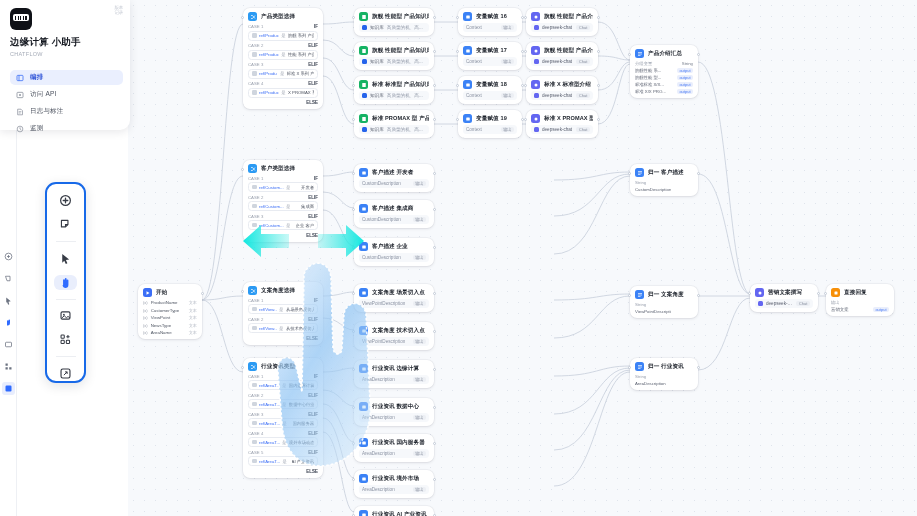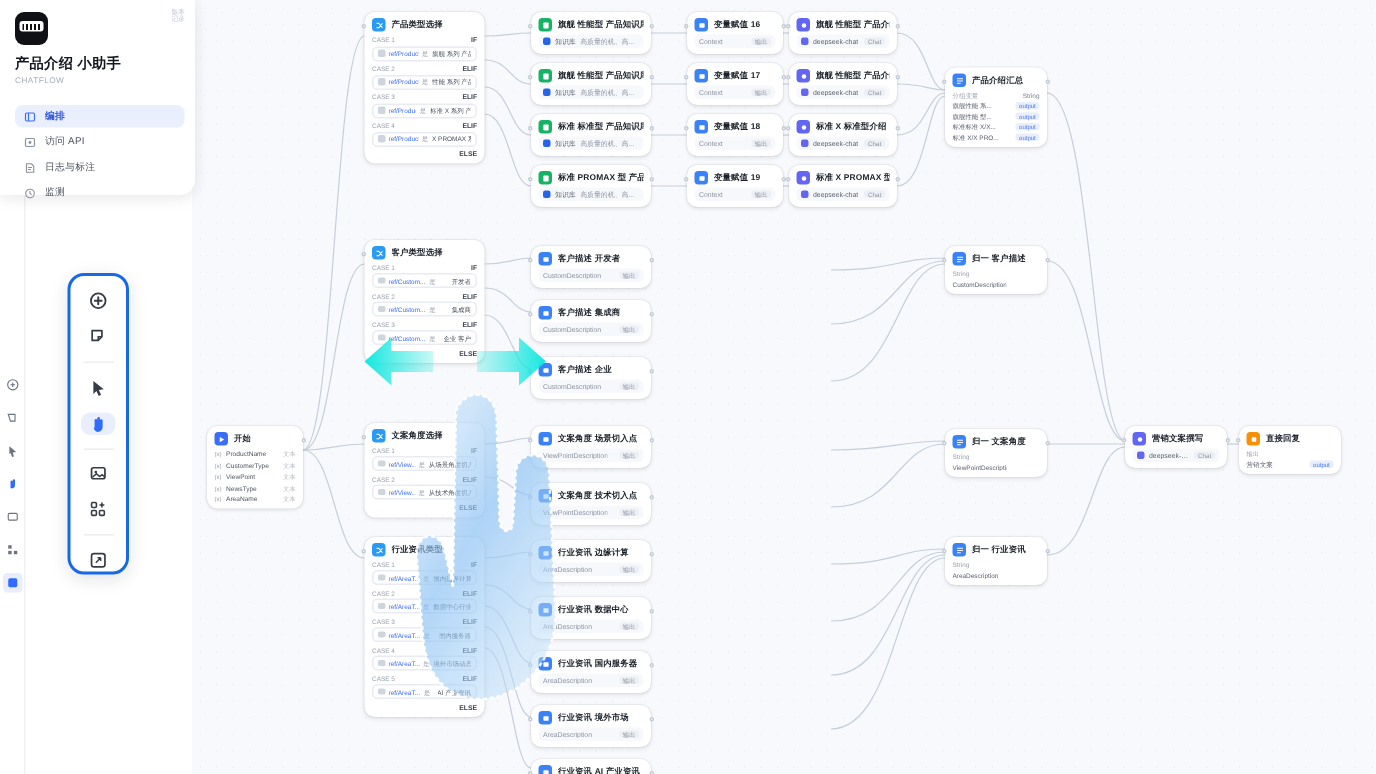--- a/index.html
+++ b/index.html
@@ -1092,21 +1092,21 @@
       </svg>
   </div>
 </div>
 
 <div id="sidebar">
   <div id="panel-corner">
     <div style="white-space:pre-line">版本
 记录</div>
   </div>
   <div id="avatar"></div>
-  <div id="app-title">产品介绍 小助手</div>
+  <div id="app-title">边缘计算 小助手</div>
   <div id="app-sub">CHATFLOW</div>
 
   <div id="nav">
     <div class="nav-item active">
       <span class="nic">
         <svg viewBox="0 0 12 12">
             <rect x="1.5" y="2" width="9" height="8" rx="1.2" fill="none" stroke="currentColor" stroke-width="1.2"></rect>
             <path d="M4.5 2v8" stroke="currentColor" stroke-width="1.2"></path>
           </svg>
       </span>

